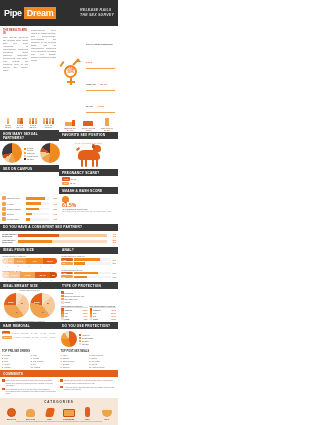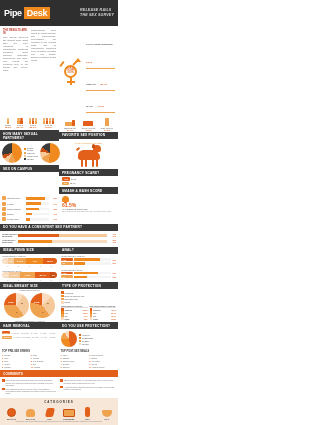--- a/index.html
+++ b/index.html
@@ -181,21 +181,21 @@
   .credit{text-align:center;font-size:1.6px;color:#8a8a8a;margin-top:1.5px;}
 </style>
 </head>
 <body>
 
 <div class="poster">
 
   <div class="hdr">
     <div class="logo">
       <span class="w1">Pipe</span>
-      <span class="w2">Desk</span>
+      <span class="w2">Dream</span>
     </div>
     <div class="tag">
       <div>RELEASE RAILS</div>
       <div>THE SEX SURVEY</div>
     </div>
   </div>
 
   <div class="intro">
     <div class="col-txt">
       <div class="ttl-red">THE RESULTS ARE IN</div>

